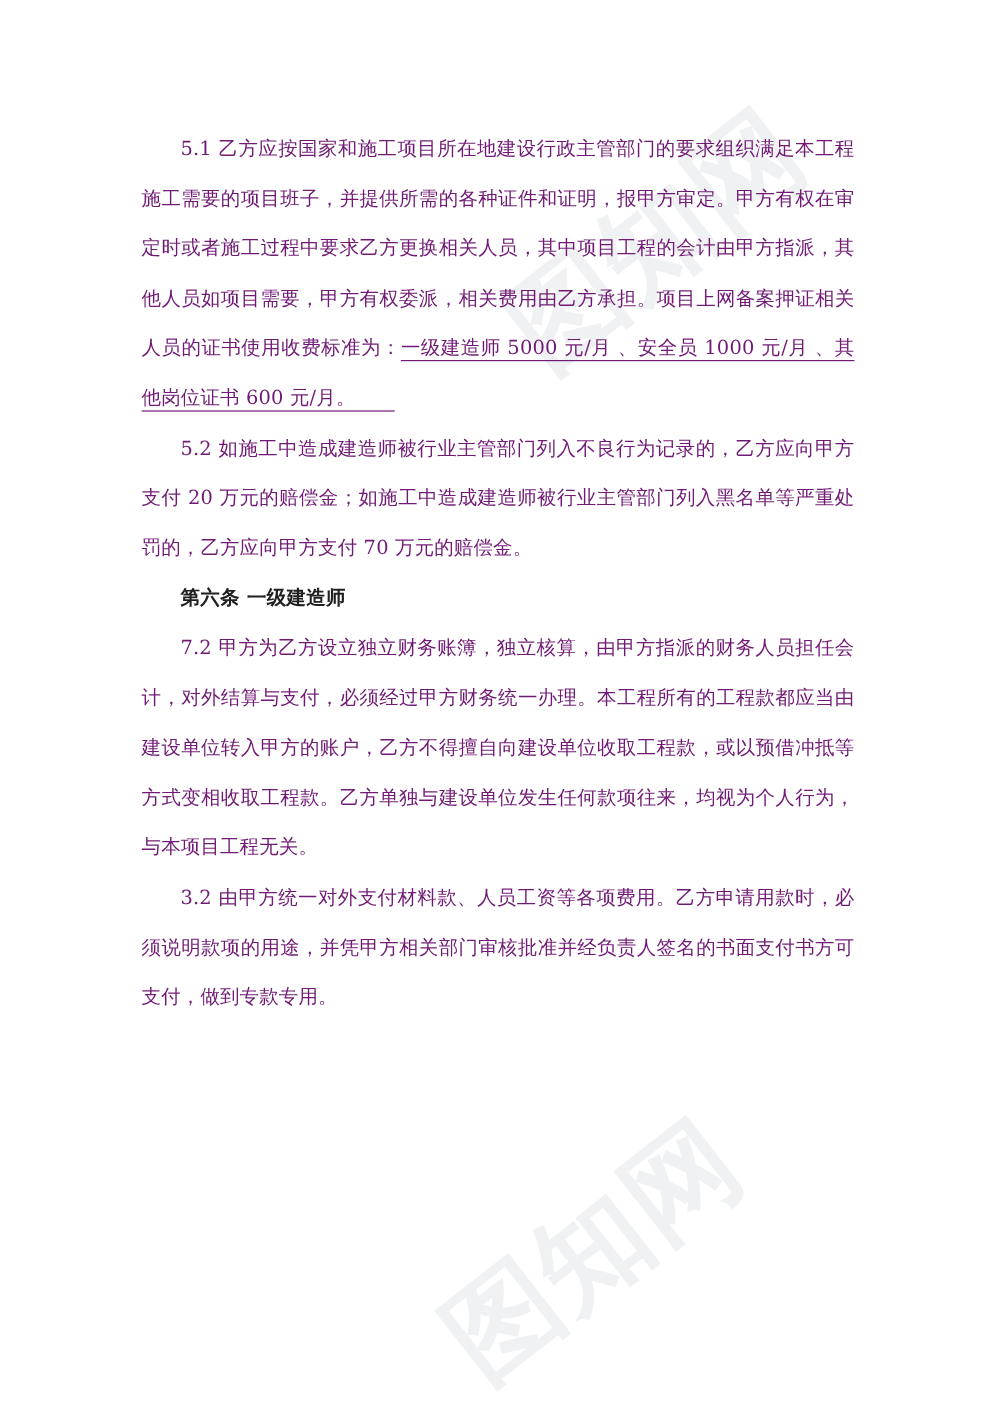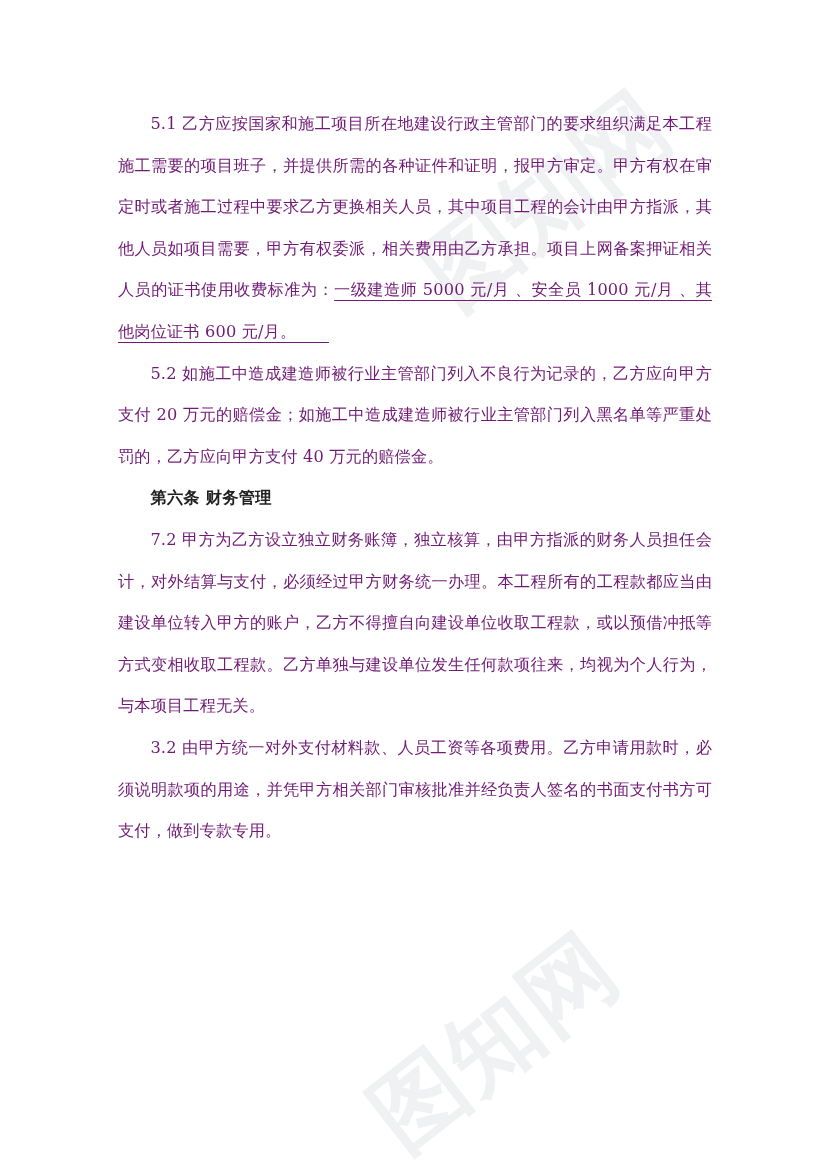--- a/index.html
+++ b/index.html
@@ -84,23 +84,23 @@
 <div class="page">
 
   <div class="watermark wm-mid">图知网</div>
 
   <div class="watermark wm-bottom">图知网</div>
 
   <div class="doc-body">
 
     <p class="para"><span>5.1  乙方应按国家和施工项目所在地建设行政主管部门的要求组织满足本工程施工需要的项目班子，并提供所需的各种证件和证明，报甲方审定。甲方有权在审定时或者施工过程中要求乙方更换相关人员，其中项目工程的会计由甲方指派，其他人员如项目需要，甲方有权委派，相关费用由乙方承担。项目上网备案押证相关人员的证书使用收费标准为：</span><span class="u">一级建造师 5000 元/月 、安全员 1000 元/月 、其他岗位证书 600 元/月。　　</span></p>
 
-    <p class="para">5.2  如施工中造成建造师被行业主管部门列入不良行为记录的，乙方应向甲方支付 20 万元的赔偿金；如施工中造成建造师被行业主管部门列入黑名单等严重处罚的，乙方应向甲方支付 40 万元的赔偿金。</p>
+    <p class="para">5.2  如施工中造成建造师被行业主管部门列入不良行为记录的，乙方应向甲方支付 20 万元的赔偿金；如施工中造成建造师被行业主管部门列入黑名单等严重处罚的，乙方应向甲方支付 70 万元的赔偿金。</p>
 
 
-    <p class="heading">第六条  财务管理</p>
+    <p class="heading">第六条  一级建造师</p>
 
     <p class="para">7.2  甲方为乙方设立独立财务账簿，独立核算，由甲方指派的财务人员担任会计，对外结算与支付，必须经过甲方财务统一办理。本工程所有的工程款都应当由建设单位转入甲方的账户，乙方不得擅自向建设单位收取工程款，或以预借冲抵等方式变相收取工程款。乙方单独与建设单位发生任何款项往来，均视为个人行为，与本项目工程无关。</p>
 
     <p class="para">3.2  由甲方统一对外支付材料款、人员工资等各项费用。乙方申请用款时，必须说明款项的用途，并凭甲方相关部门审核批准并经负责人签名的书面支付书方可支付，做到专款专用。</p>
 
   </div>
 </div>
 
 </body></html>

